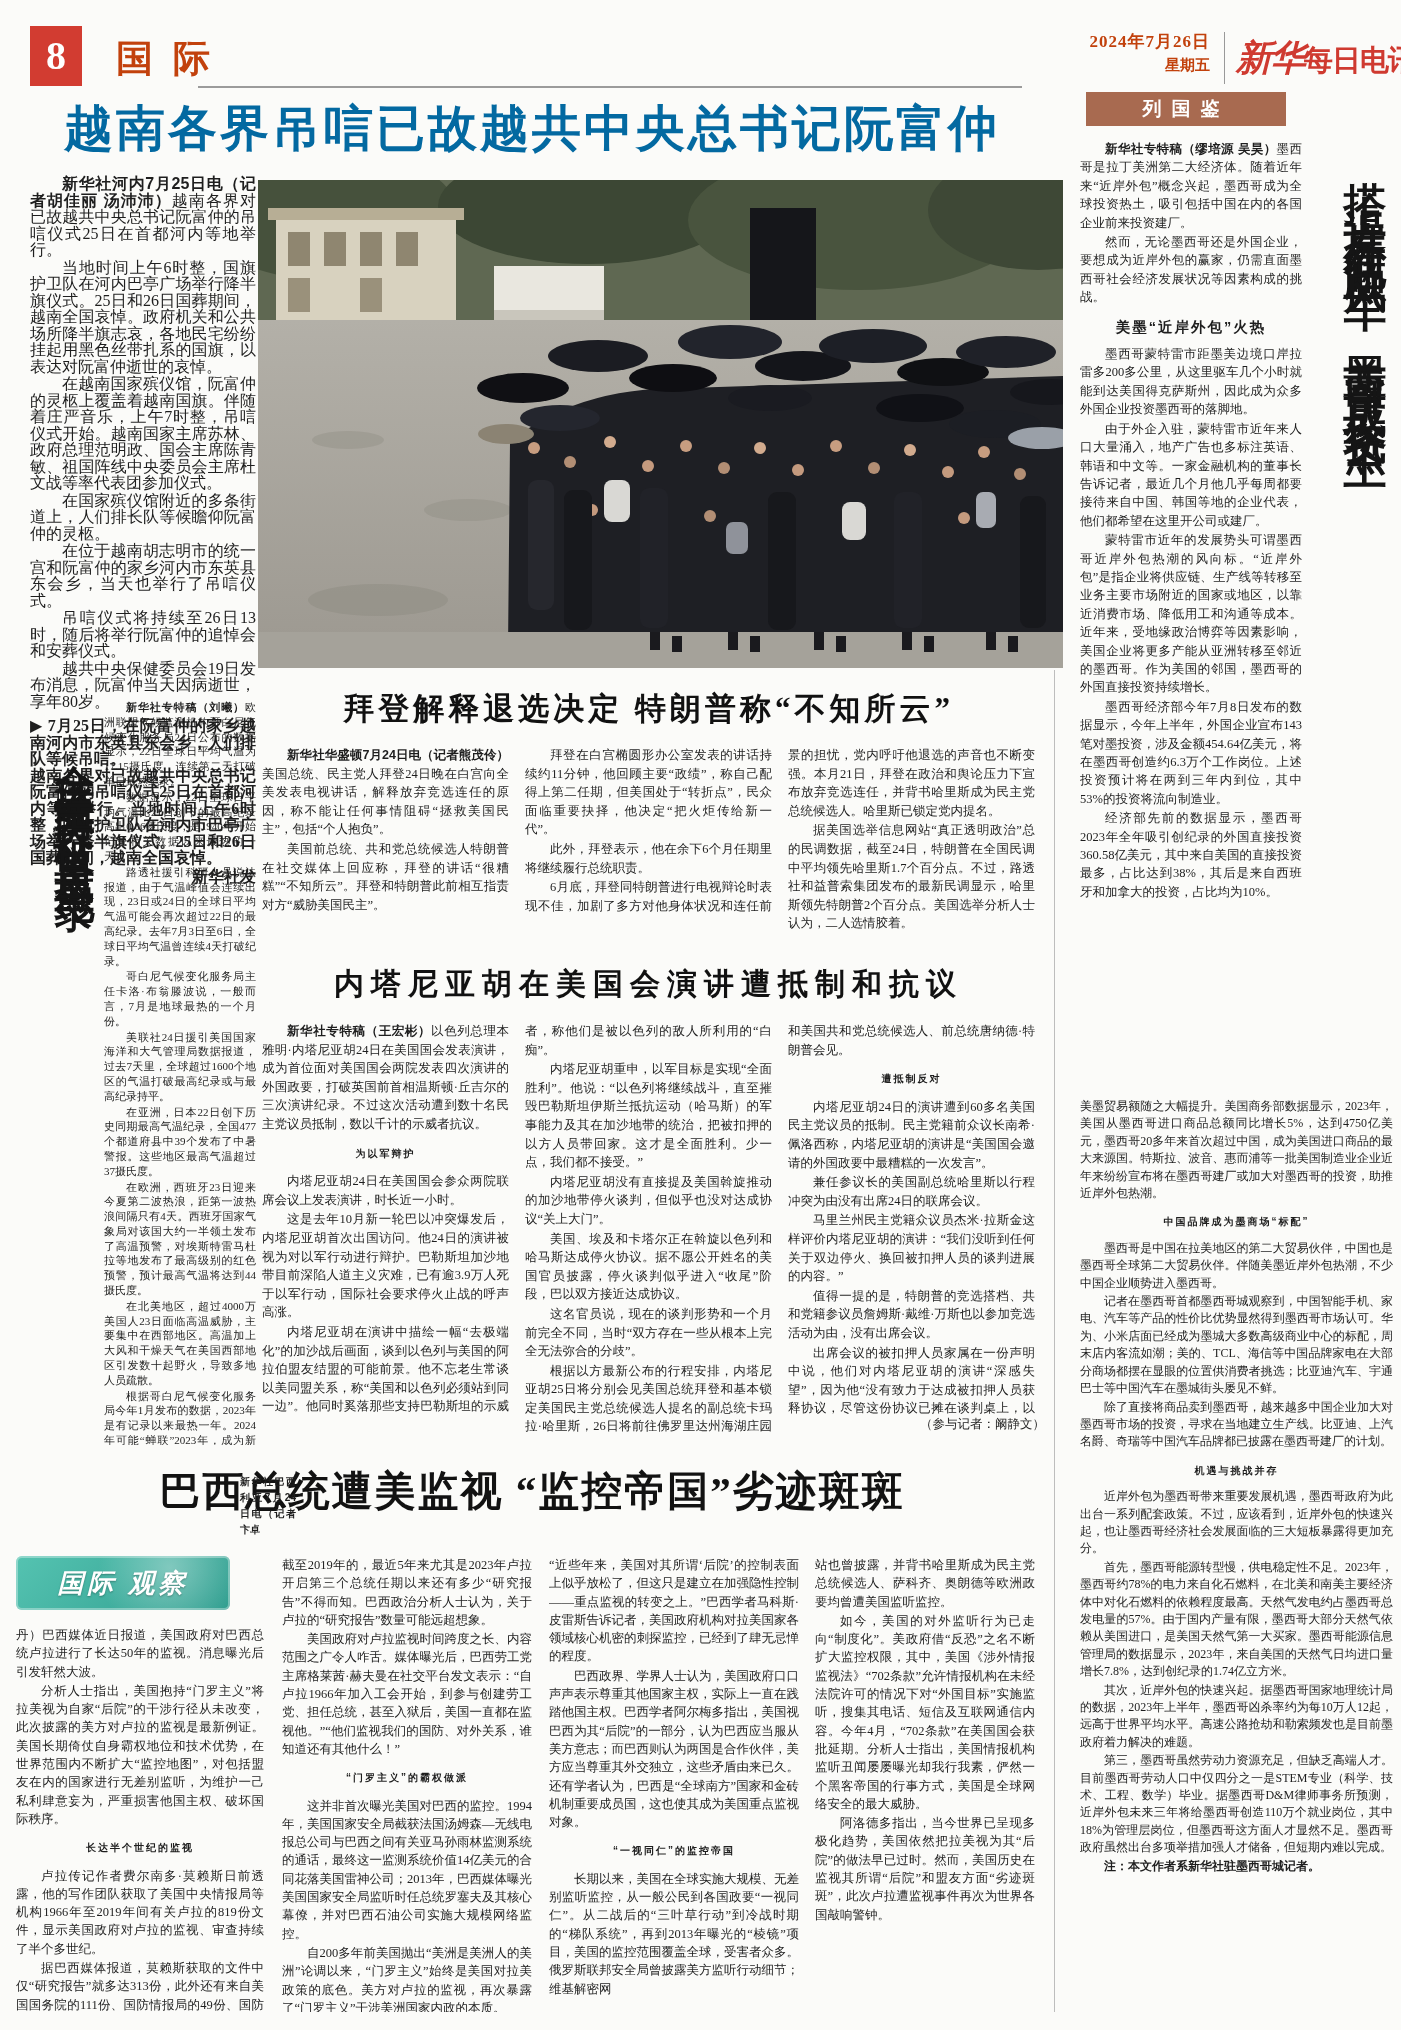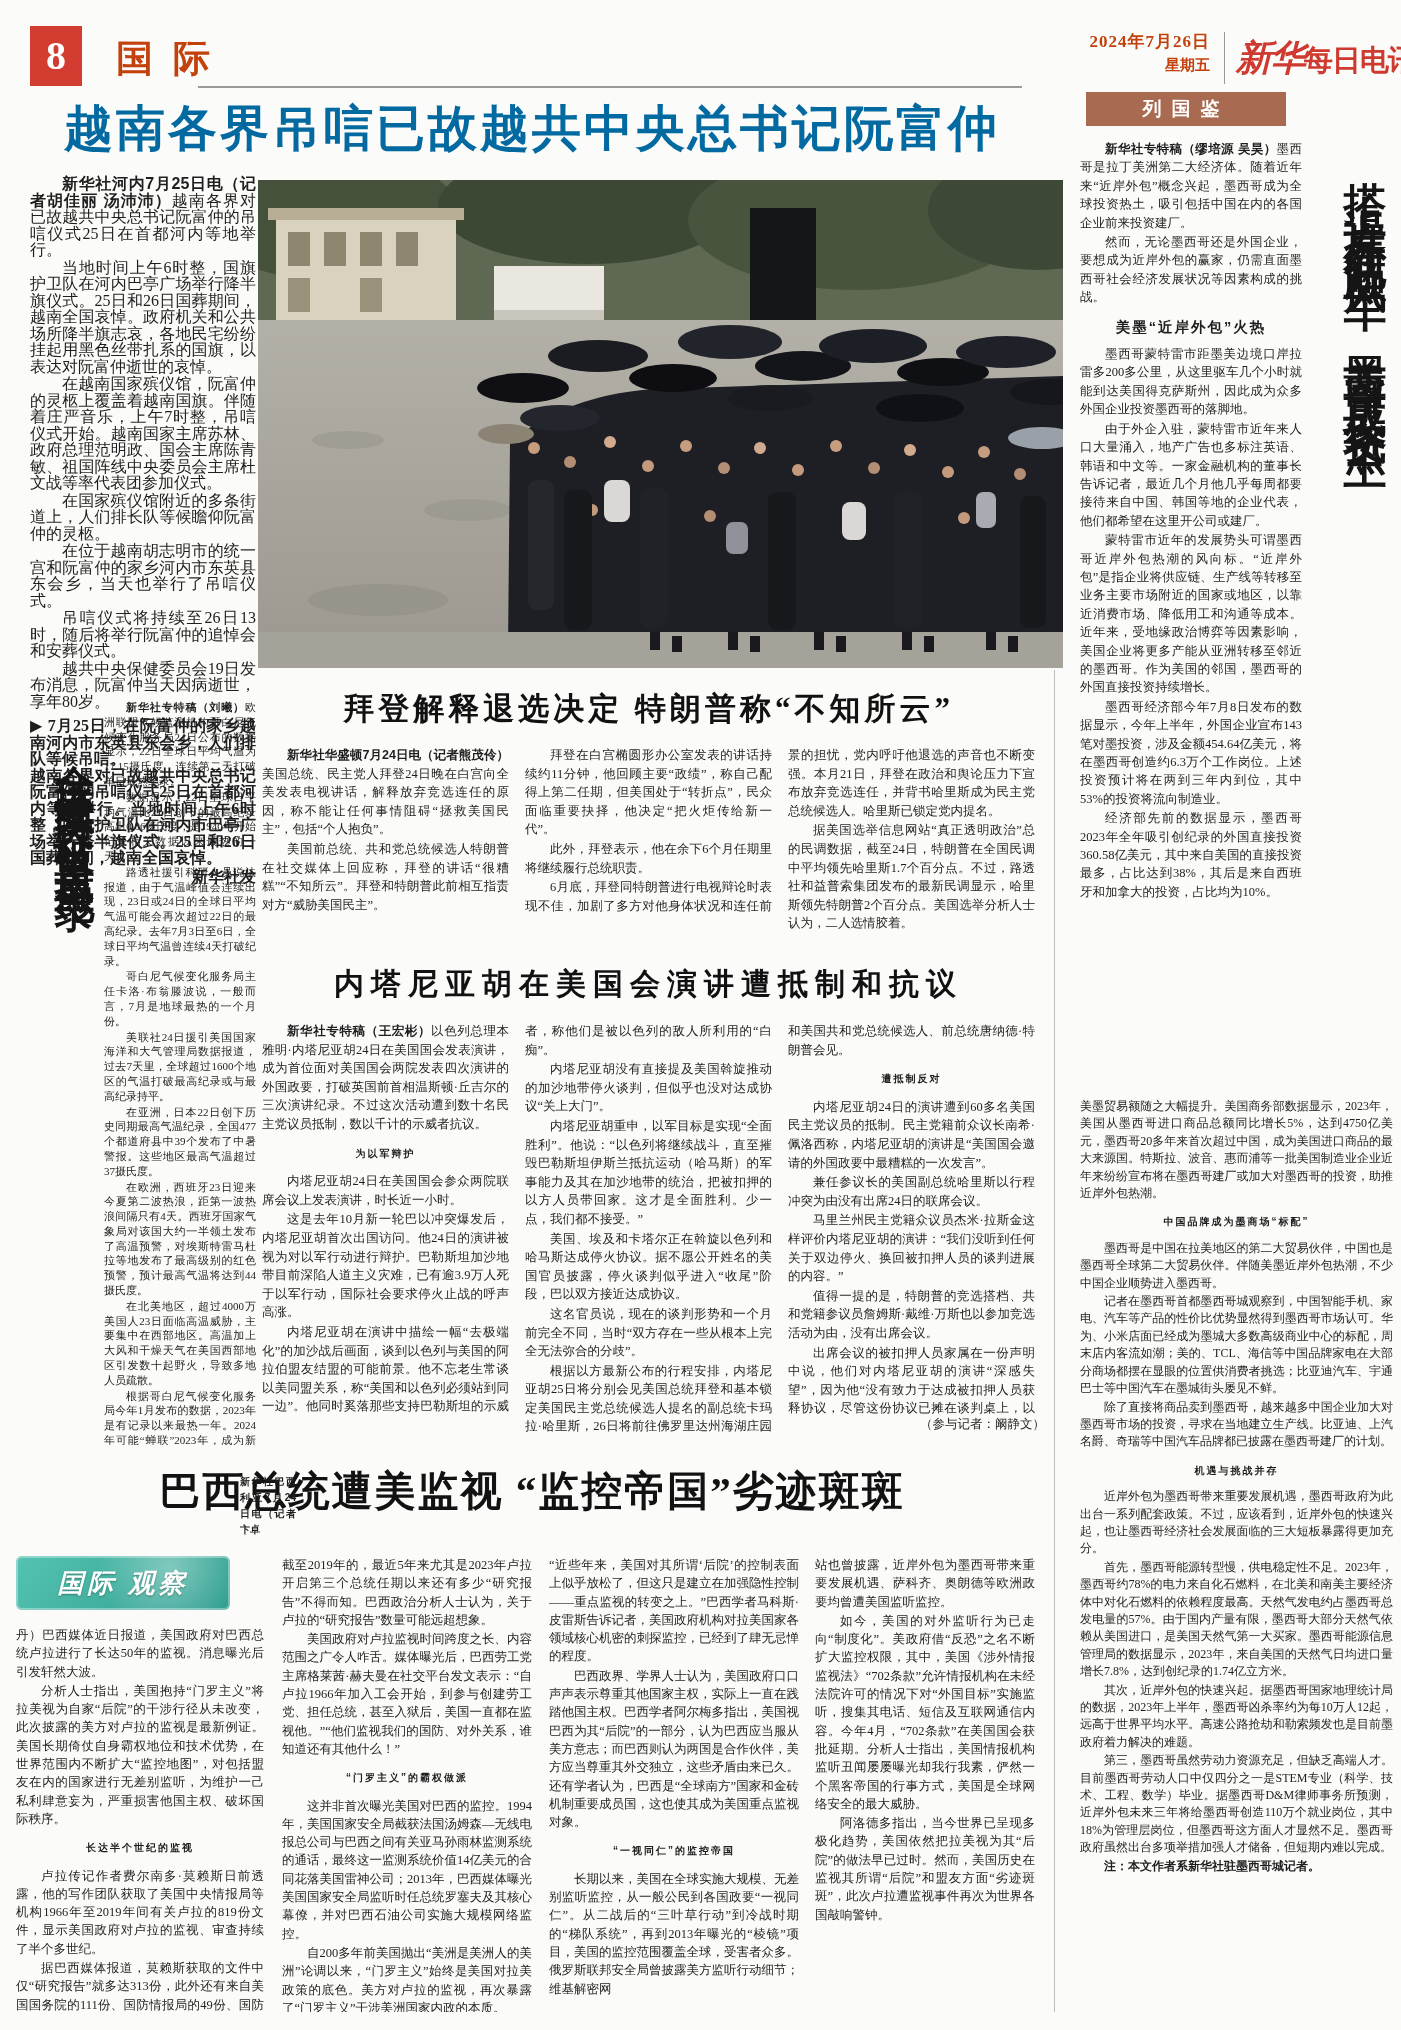--- a/index.html
+++ b/index.html
@@ -213,22 +213,22 @@
       <p>据美国选举信息网站“真正透明政治”总的民调数据，截至24日，特朗普在全国民调中平均领先哈里斯1.7个百分点。不过，路透社和益普索集团发布的最新民调显示，哈里斯领先特朗普2个百分点。美国选举分析人士认为，二人选情胶着。</p>
     </div>
 
   <h2 class="abs h-net" style="margin:0;">内塔尼亚胡在美国会演讲遭抵制和抗议</h2>
   <div class="abs net-col cols3 art clip">
       <p><b>新华社专特稿（王宏彬）</b>以色列总理本雅明·内塔尼亚胡24日在美国国会发表演讲，成为首位面对美国国会两院发表四次演讲的外国政要，打破英国前首相温斯顿·丘吉尔的三次演讲纪录。不过这次活动遭到数十名民主党议员抵制，数以千计的示威者抗议。</p>
       <h4 class="xh">为以军辩护</h4>
       <p>内塔尼亚胡24日在美国国会参众两院联席会议上发表演讲，时长近一小时。</p>
       <p>这是去年10月新一轮巴以冲突爆发后，内塔尼亚胡首次出国访问。他24日的演讲被视为对以军行动进行辩护。巴勒斯坦加沙地带目前深陷人道主义灾难，已有逾3.9万人死于以军行动，国际社会要求停火止战的呼声高涨。</p>
       <p>内塔尼亚胡在演讲中描绘一幅“去极端化”的加沙战后画面，谈到以色列与美国的阿拉伯盟友结盟的可能前景。他不忘老生常谈以美同盟关系，称“美国和以色列必须站到同一边”。他同时奚落那些支持巴勒斯坦的示威者，称他们是被以色列的敌人所利用的“白痴”。</p>
+      <p>内塔尼亚胡重申，以军目标是实现“全面胜利”。他说：“以色列将继续战斗，直至摧毁巴勒斯坦伊斯兰抵抗运动（哈马斯）的军事能力及其在加沙地带的统治，把被扣押的以方人员带回家。这才是全面胜利。少一点，我们都不接受。”</p>
       <p>内塔尼亚胡没有直接提及美国斡旋推动的加沙地带停火谈判，但似乎也没对达成协议“关上大门”。</p>
-      <p>内塔尼亚胡重申，以军目标是实现“全面胜利”。他说：“以色列将继续战斗，直至摧毁巴勒斯坦伊斯兰抵抗运动（哈马斯）的军事能力及其在加沙地带的统治，把被扣押的以方人员带回家。这才是全面胜利。少一点，我们都不接受。”</p>
       <p>美国、埃及和卡塔尔正在斡旋以色列和哈马斯达成停火协议。据不愿公开姓名的美国官员披露，停火谈判似乎进入“收尾”阶段，巴以双方接近达成协议。</p>
       <p>这名官员说，现在的谈判形势和一个月前完全不同，当时“双方存在一些从根本上完全无法弥合的分歧”。</p>
       <p>根据以方最新公布的行程安排，内塔尼亚胡25日将分别会见美国总统拜登和基本锁定美国民主党总统候选人提名的副总统卡玛拉·哈里斯，26日将前往佛罗里达州海湖庄园和美国共和党总统候选人、前总统唐纳德·特朗普会见。</p>
       <h4 class="xh">遭抵制反对</h4>
       <p>内塔尼亚胡24日的演讲遭到60多名美国民主党议员的抵制。民主党籍前众议长南希·佩洛西称，内塔尼亚胡的演讲是“美国国会邀请的外国政要中最糟糕的一次发言”。</p>
       <p>兼任参议长的美国副总统哈里斯以行程冲突为由没有出席24日的联席会议。</p>
       <p>马里兰州民主党籍众议员杰米·拉斯金这样评价内塔尼亚胡的演讲：“我们没听到任何关于双边停火、换回被扣押人员的谈判进展的内容。”</p>
       <p>值得一提的是，特朗普的竞选搭档、共和党籍参议员詹姆斯·戴维·万斯也以参加竞选活动为由，没有出席会议。</p>
       <p>出席会议的被扣押人员家属在一份声明中说，他们对内塔尼亚胡的演讲“深感失望”，因为他“没有致力于达成被扣押人员获释协议，尽管这份协议已摊在谈判桌上，以色列国防和情报高级官员都请求内塔尼亚胡接受了它”。</p>
     </div>
@@ -251,21 +251,21 @@
       <p>这并非首次曝光美国对巴西的监控。1994年，美国国家安全局截获法国汤姆森—无线电报总公司与巴西之间有关亚马孙雨林监测系统的通话，最终这一监测系统价值14亿美元的合同花落美国雷神公司；2013年，巴西媒体曝光美国国家安全局监听时任总统罗塞夫及其核心幕僚，并对巴西石油公司实施大规模网络监控。</p>
       <p>自200多年前美国抛出“美洲是美洲人的美洲”论调以来，“门罗主义”始终是美国对拉美政策的底色。美方对卢拉的监视，再次暴露了“门罗主义”干涉美洲国家内政的本质。</p>
     </div>
   <div class="abs bz-c3 art clip">
       <p class="cont">“近些年来，美国对其所谓‘后院’的控制表面上似乎放松了，但这只是建立在加强隐性控制——重点监视的转变之上。”巴西学者马科斯·皮雷斯告诉记者，美国政府机构对拉美国家各领域核心机密的刺探监控，已经到了肆无忌惮的程度。</p>
       <p>巴西政界、学界人士认为，美国政府口口声声表示尊重其他国家主权，实际上一直在践踏他国主权。巴西学者阿尔梅多指出，美国视巴西为其“后院”的一部分，认为巴西应当服从美方意志；而巴西则认为两国是合作伙伴，美方应当尊重其外交独立，这些矛盾由来已久。还有学者认为，巴西是“全球南方”国家和金砖机制重要成员国，这也使其成为美国重点监视对象。</p>
       <h4 class="xh">“一视同仁”的监控帝国</h4>
       <p>长期以来，美国在全球实施大规模、无差别监听监控，从一般公民到各国政要“一视同仁”。从二战后的“三叶草行动”到冷战时期的“梯队系统”，再到2013年曝光的“棱镜”项目，美国的监控范围覆盖全球，受害者众多。俄罗斯联邦安全局曾披露美方监听行动细节；维基解密网</p>
     </div>
   <div class="abs bz-c4 art clip">
-      <p class="cont">站也曾披露，近岸外包为墨西哥带来重要发展机遇、萨科齐、奥朗德等欧洲政要均曾遭美国监听监控。</p>
+      <p class="cont">站也曾披露，并背书哈里斯成为民主党总统候选人、萨科齐、奥朗德等欧洲政要均曾遭美国监听监控。</p>
       <p>如今，美国的对外监听行为已走向“制度化”。美政府借“反恐”之名不断扩大监控权限，其中，美国《涉外情报监视法》“702条款”允许情报机构在未经法院许可的情况下对“外国目标”实施监听，搜集其电话、短信及互联网通信内容。今年4月，“702条款”在美国国会获批延期。分析人士指出，美国情报机构监听丑闻屡屡曝光却我行我素，俨然一个黑客帝国的行事方式，美国是全球网络安全的最大威胁。</p>
       <p>阿洛德多指出，当今世界已呈现多极化趋势，美国依然把拉美视为其“后院”的做法早已过时。然而，美国历史在监视其所谓“后院”和盟友方面“劣迹斑斑”，此次卢拉遭监视事件再次为世界各国敲响警钟。</p>
     </div>
 
   <div class="abs vrule"></div>
   <div class="abs tagbox">列国鉴</div>
   <div class="abs rail-top art clip">
       <p><b>新华社专特稿（缪培源 吴昊）</b>墨西哥是拉丁美洲第二大经济体。随着近年来“近岸外包”概念兴起，墨西哥成为全球投资热土，吸引包括中国在内的各国企业前来投资建厂。</p>
       <p>然而，无论墨西哥还是外国企业，要想成为近岸外包的赢家，仍需直面墨西哥社会经济发展状况等因素构成的挑战。</p>
       <h4 class="xh">美墨“近岸外包”火热</h4>

